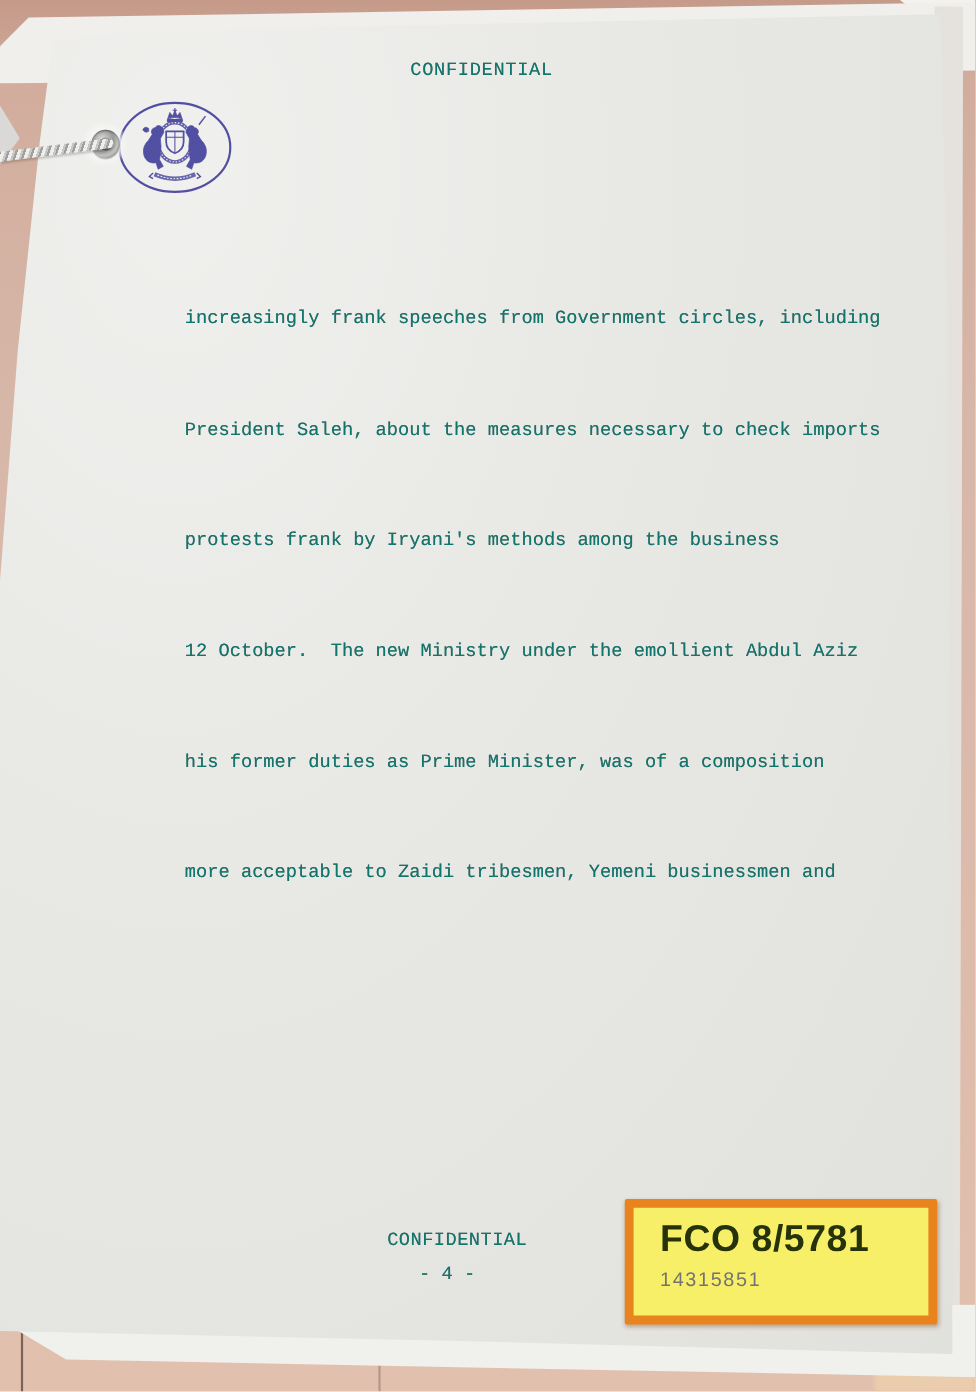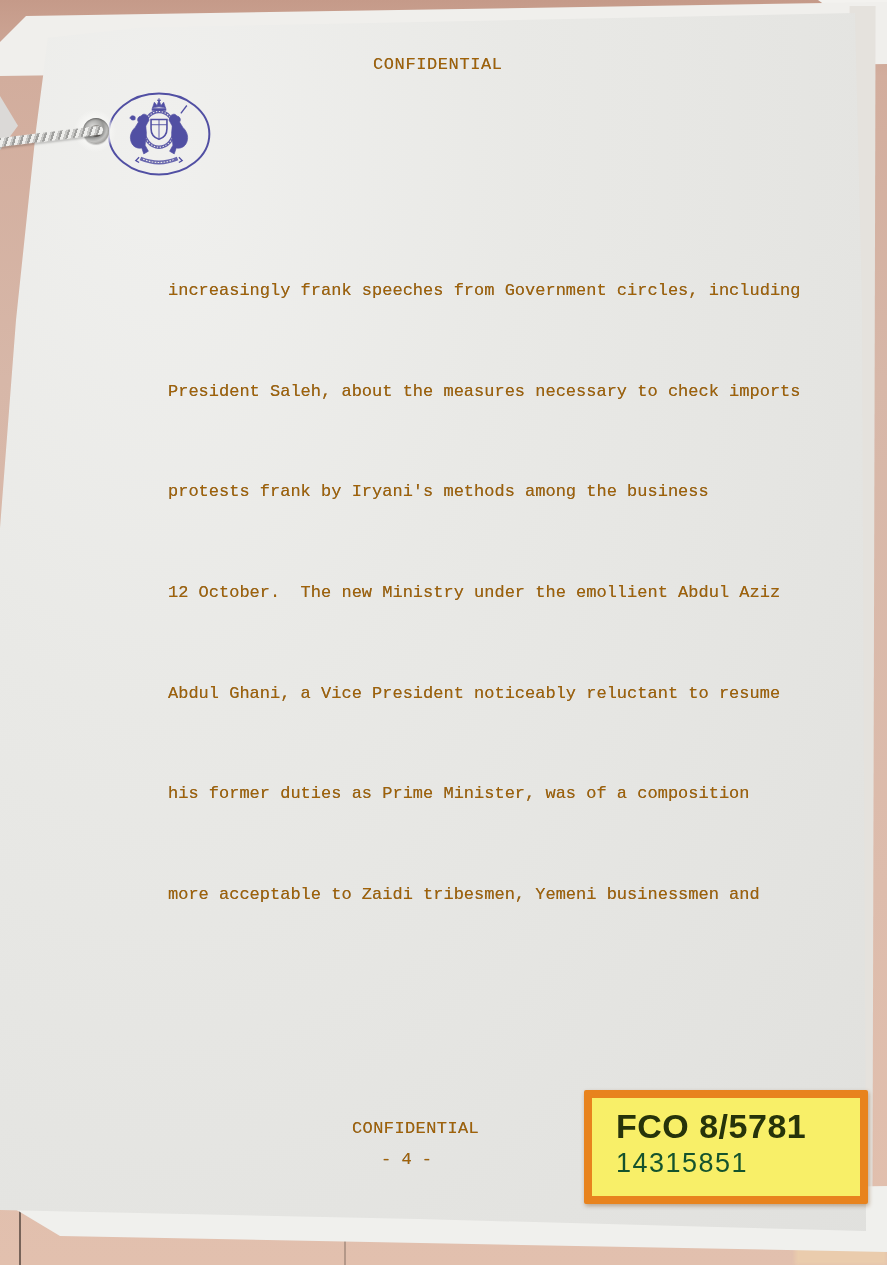--- a/index.html
+++ b/index.html
@@ -35,21 +35,21 @@
     position:absolute;left:0;top:0;width:887px;height:1265px;z-index:3;
     background:radial-gradient(ellipse at 18% 12%,#f0f0ee 0%,#e9e9e6 35%,#e4e4e1 70%,#e0e0dd 100%);
     clip-path:polygon(48px 38px,140px 28px,855px 13px,862px 300px,866px 1231px,420px 1219px,0px 1210px,0px 528px,16px 320px,36px 130px);
     filter:drop-shadow(0 3px 5px rgba(80,50,40,.35));
   }
   .seam{position:absolute;z-index:0;background:#4a3c34;}
   .seam-left{left:19px;top:1202px;width:2px;height:63px;opacity:.7;}
   .seam-mid{left:344px;top:1228px;width:2px;height:37px;opacity:.3;}
   .warm-patch{position:absolute;left:795px;top:1234px;width:92px;height:31px;background:#eccfad;opacity:.85;filter:blur(2px);z-index:0;}
 
-  .typew{color:#a16207;text-shadow:0 0 .6px rgba(86,83,77,.7);}
+  .typew{color:#0f766e;text-shadow:0 0 .6px rgba(86,83,77,.7);}
   .header-classification{position:absolute;left:373px;top:55px;z-index:4;font-size:17px;letter-spacing:.6px;}
   .bodytext{position:absolute;left:168px;top:207px;z-index:4;font-size:17px;line-height:33.55px;white-space:pre;}
   .footer-classification{position:absolute;left:352px;top:1119px;z-index:4;font-size:17px;letter-spacing:.4px;}
   .page-number{position:absolute;left:381px;top:1150px;z-index:4;font-size:17px;}
 
   .crest{position:absolute;left:106px;top:90px;width:106px;height:88px;z-index:4;opacity:.88;}
 
   .punch-white{position:absolute;left:74px;top:110px;width:42px;height:42px;border-radius:50%;z-index:4;
     background:radial-gradient(circle,#f6f6f4 45%,rgba(246,246,244,0) 72%);}
   .eyelet{position:absolute;left:83px;top:118px;width:26px;height:26px;border-radius:50%;z-index:5;
@@ -60,28 +60,28 @@
   .tag-string{
     position:absolute;left:-8px;top:139px;width:112px;height:9px;z-index:7;
     transform:rotate(-7deg);transform-origin:left center;border-radius:5px;
     background:repeating-linear-gradient(115deg,#9f9f9d 0 2px,#eeeeec 2px 5px,#c7c7c5 5px 7px);
     box-shadow:0 2px 2px rgba(0,0,0,.18);
   }
   .tag-tab{position:absolute;left:0;top:96px;width:18px;height:54px;z-index:4;background:#dcdedd;
     clip-path:polygon(0 0,100% 55%,0 100%);opacity:.9;}
 
   .sticker{
-    position:absolute;left:584px;top:1090px;width:284px;height:114px;z-index:8;box-sizing:border-box;
+    position:absolute;left:568px;top:1090px;width:284px;height:114px;z-index:8;box-sizing:border-box;
     background:#f8ef68;border:8px solid #e8831d;border-radius:2px;
     box-shadow:1px 2px 4px rgba(120,70,20,.4);
     font-family:"Liberation Sans", sans-serif;
     padding:8px 0 0 24px;
   }
   .sticker-ref{font-size:34px;font-weight:bold;color:#26330a;letter-spacing:.5px;line-height:40px;}
-  .sticker-num{font-size:27px;color:#14532d;letter-spacing:1.5px;line-height:34px;}
+  .sticker-num{font-size:18px;color:#737373;letter-spacing:1.5px;line-height:34px;}
 </style>
 </head>
 <body>
 
 <div>
   <div class="seam seam-left"></div>
   <div class="seam seam-mid"></div>
   <div class="warm-patch"></div>
 </div>
 
@@ -124,21 +124,20 @@
 <div class="eyelet"></div>
 <div class="eyelet-hole"></div>
 <div class="tag-tab"></div>
 <div class="tag-string"></div>
 
 <div class="typew bodytext">
   <div>increasingly frank speeches from Government circles, including</div>
   <div>President Saleh, about the measures necessary to check imports</div>
   <div>protests frank by Iryani's methods among the business</div>
   <div>12 October.  The new Ministry under the emollient Abdul Aziz</div>
-  <div>Abdul Ghani, a Vice President noticeably reluctant to resume</div>
   <div>his former duties as Prime Minister, was of a composition</div>
   <div>more acceptable to Zaidi tribesmen, Yemeni businessmen and</div>
   
   
   
   
   
   
   
   

